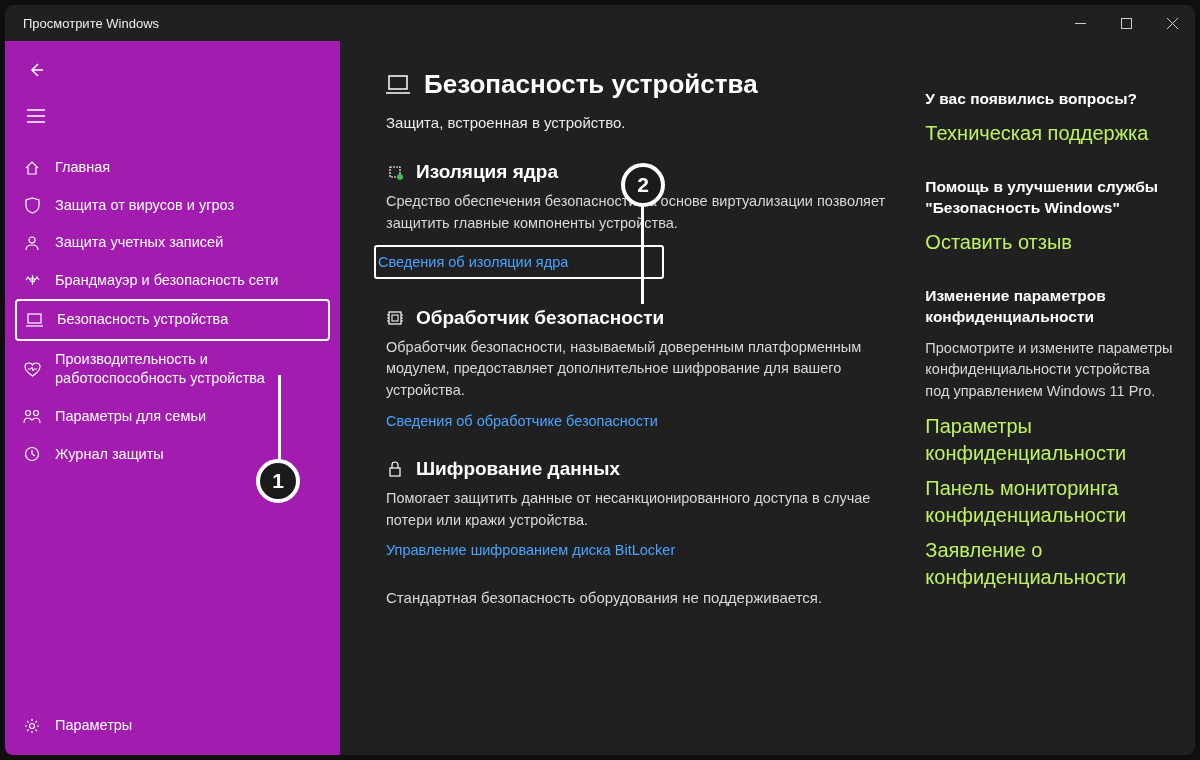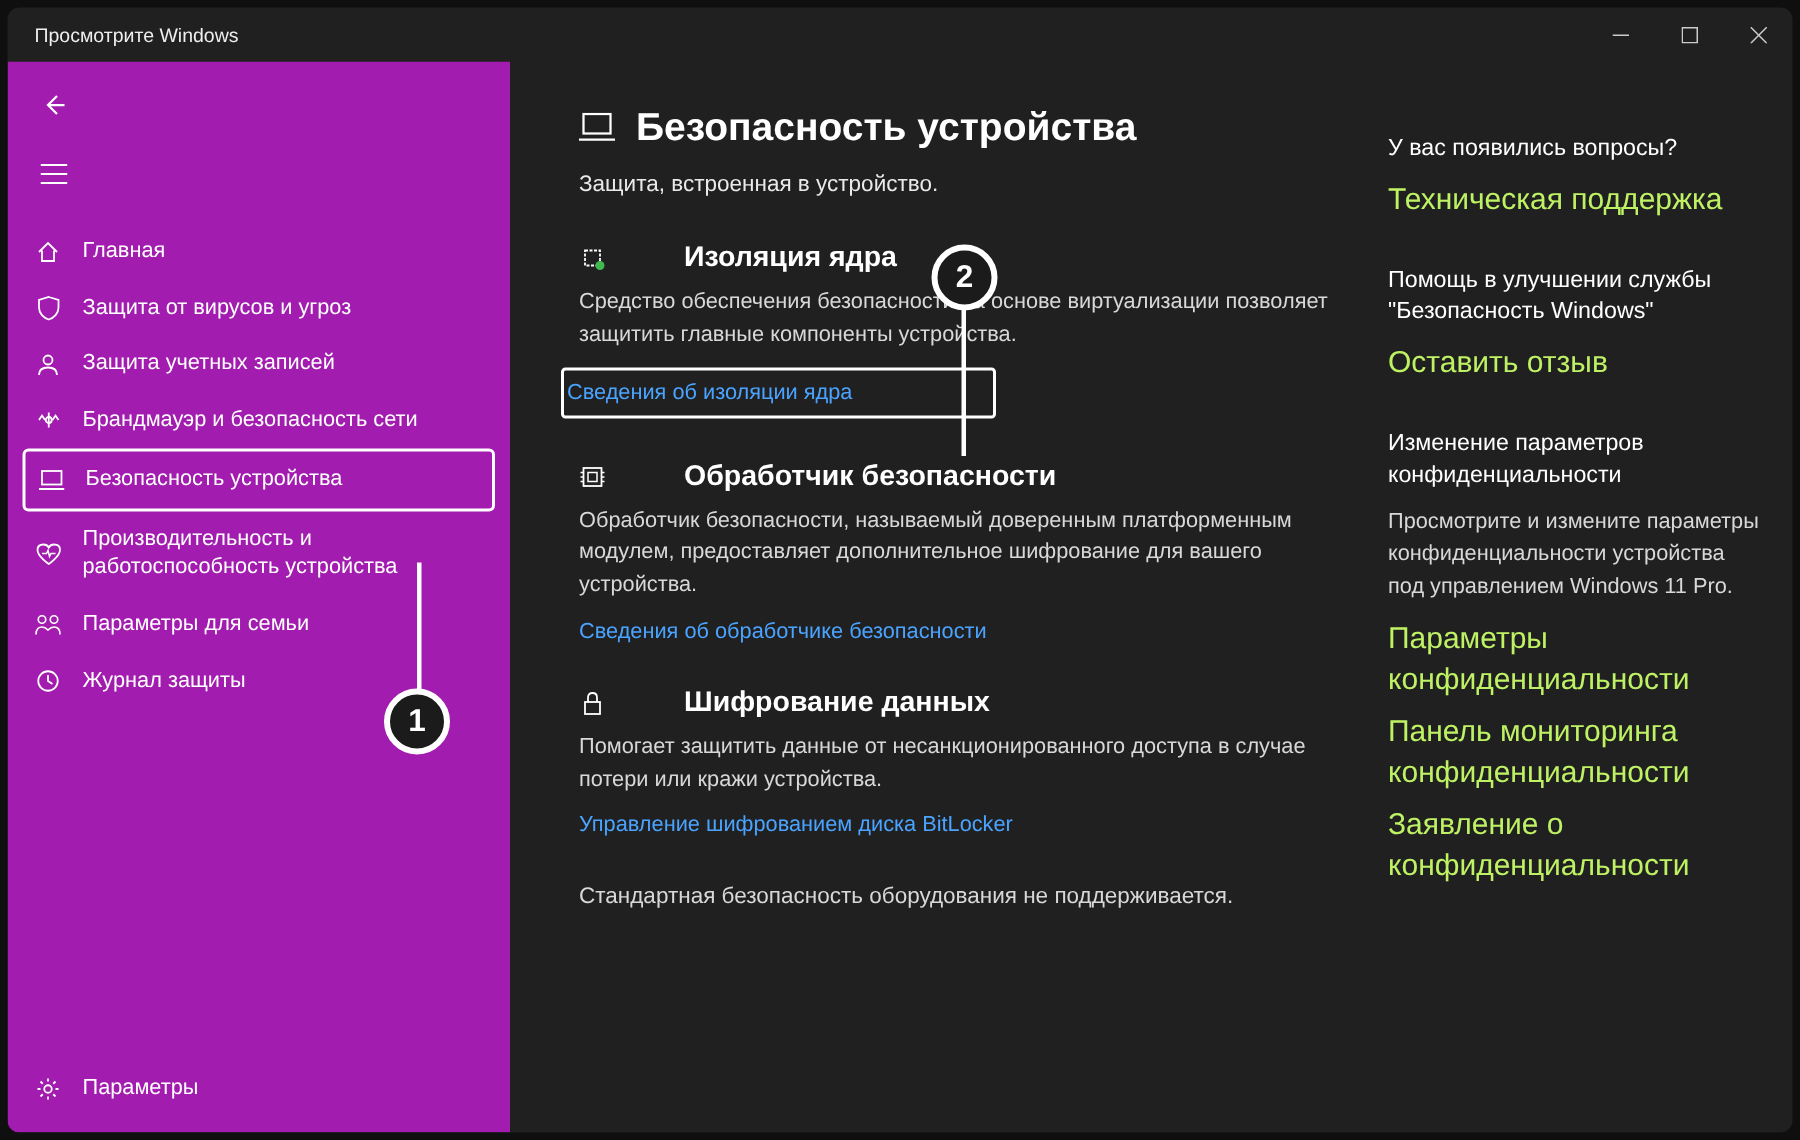--- a/index.html
+++ b/index.html
@@ -88,35 +88,34 @@
     font-size: 26px; font-weight: 600;
     margin-bottom: 14px;
   }
   .page-title .icon { margin-right: 14px; font-size: 22px; }
   .subtitle { font-size: 15px; color: #eaeaea; margin-bottom: 30px; }
   .section { margin-bottom: 28px; }
   .section-title {
     display: flex; align-items: center;
     font-size: 19px; font-weight: 600;
     margin-bottom: 8px;
-    gap: 40px;
   }
   .section-title .icon { margin-right: 12px; font-size: 17px; }
   .section-desc { font-size: 14.5px; color: #d8d8d8; line-height: 1.5; margin-bottom: 10px; }
   .link { color: #4aa3ff; font-size: 14.5px; cursor: pointer; display: inline-block; }
   .link-highlighted {
     border: 2px solid #ffffff;
     border-radius: 3px;
     padding: 6px 2px;
     margin-left: -12px;
     display: inline-block;
     width: 290px;
   }
   .side-block { margin-bottom: 30px; }
-  .side-title { font-size: 15.5px; font-weight: 400; color: #fff; margin-bottom: 10px; line-height: 1.35; }
+  .side-title { font-size: 15.5px; font-weight: 700; color: #fff; margin-bottom: 10px; line-height: 1.35; }
   .side-desc { font-size: 14.5px; color: #d8d8d8; line-height: 1.5; margin-bottom: 10px; }
   .side-link { color: #bef264; font-size: 20px; cursor: pointer; display: block; margin-bottom: 8px; line-height: 1.35; }
   .footnote { font-size: 15px; color: #d8d8d8; line-height: 1.5; margin-top: 2px; }
   .marker {
     position: absolute;
     width: 44px; height: 44px;
     border: 4px solid #ffffff;
     border-radius: 50%;
     background: #1b1b1b;
     display: flex; align-items: center; justify-content: center;

